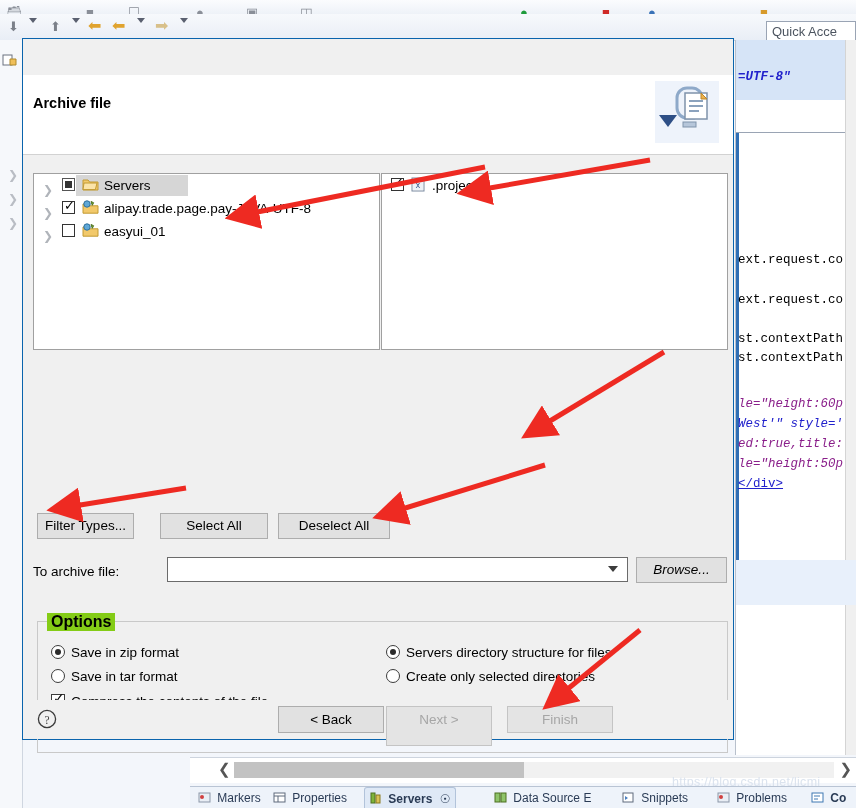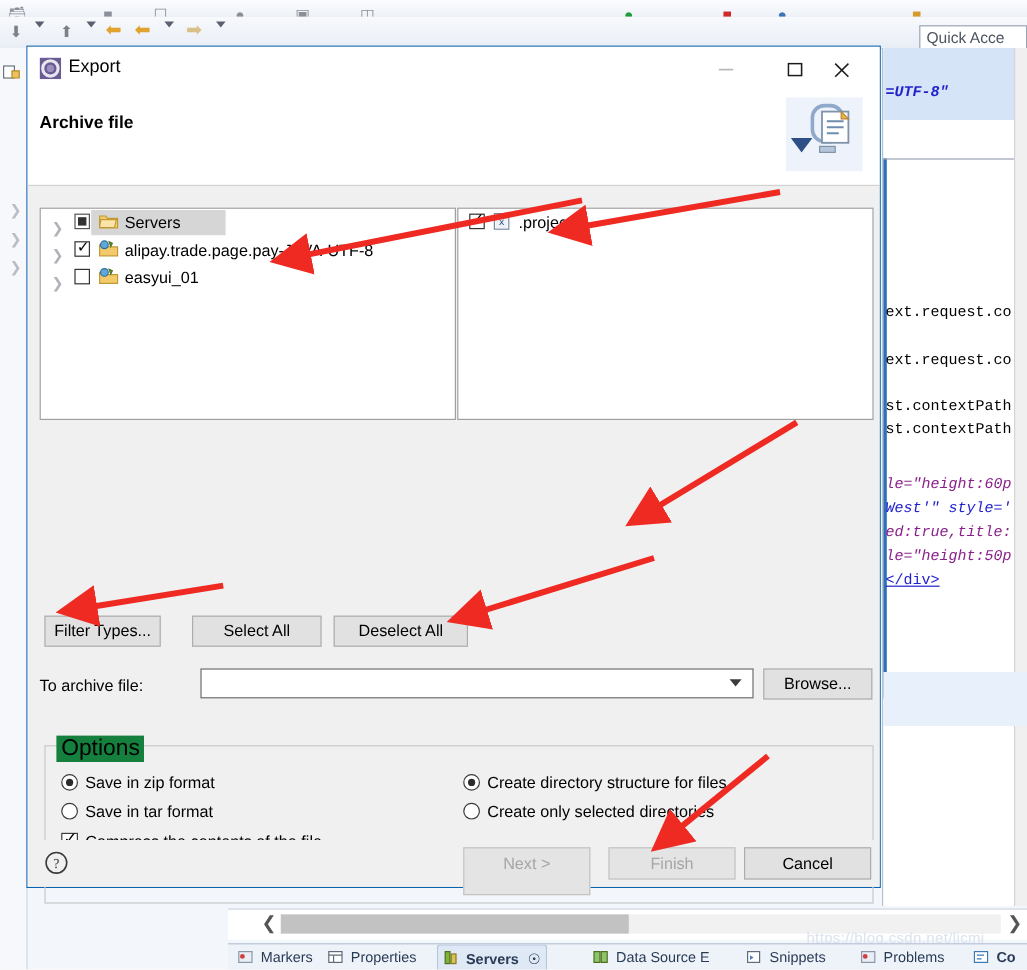--- a/index.html
+++ b/index.html
@@ -90,21 +90,21 @@
   
   .lbl-archive{position:absolute;left:10px;top:409px;font-size:13.5px;}
   .combo{position:absolute;left:144px;top:402px;width:461px;height:25px;background:#fff;
       border:1px solid #6b6b6b;box-sizing:border-box;}
   .combo .cv{position:absolute;left:6px;top:3px;font-size:13.5px;}
   .combo .carrow{position:absolute;right:9px;top:8px;width:0;height:0;
       border-left:5px solid transparent;border-right:5px solid transparent;border-top:6px solid #3c3c3c;}
   
   .group{position:absolute;left:14px;top:466px;width:691px;height:132px;
       border:1px solid #c9c9c9;box-sizing:border-box;}
-  .group-legend{position:absolute;left:24px;top:458px;background:#15803d;padding:0 4px;font-size:19px;}
+  .group-legend{position:absolute;left:24px;top:458px;background:#84cc16;padding:0 4px;font-size:16px;font-weight:bold;}
   .opt{position:absolute;font-size:13.5px;white-space:nowrap;line-height:17px;}
   .radio{position:absolute;left:0;top:1px;width:14px;height:14px;border:1.5px solid #3c3c3c;
       border-radius:50%;box-sizing:border-box;background:#fff;}
   .radio .dot{position:absolute;left:2.5px;top:2.5px;width:6px;height:6px;background:#2b2b2b;border-radius:50%;}
   .chk{position:absolute;left:0;top:1px;width:14px;height:14px;border:1.5px solid #3c3c3c;
       box-sizing:border-box;background:#fff;}
   .chk .ck{position:absolute;left:1px;top:-4px;font-size:14px;line-height:14px;color:#000;}
   .opt .otxt{position:absolute;left:20px;top:0;}
   .help-ico{position:absolute;left:14px;top:9px;width:20px;height:20px;}
   
@@ -236,45 +236,20 @@
             <line x1="3" y1="5" x2="9" y2="5" stroke="#3e78b2"></line>
             <line x1="3" y1="8" x2="7" y2="8" stroke="#3e78b2"></line>
           </svg></span>
       <span>Co</span>
     </div>
   </div>
 </div>
 
 <div id="export-dialog">
 
-  <div class="dlg-titlebar">
-    <svg class="dlg-title-ico" viewBox="0 0 18 18">
-      <rect x="0" y="0" width="18" height="18" fill="#6b5b95"></rect>
-      <circle cx="9" cy="9" r="6.4" fill="none" stroke="#e8e6ef" stroke-width="2.6"></circle>
-      <circle cx="9" cy="9" r="3" fill="#9b8fbe"></circle>
-    </svg>
-    <div class="dlg-title-text">Export</div>
-
-    <div class="win-btn" style="left:560px;">
-      <svg width="16" height="12" viewBox="0 0 16 12">
-        <line x1="1" y1="6" x2="13" y2="6" stroke="#b9b9b9" stroke-width="1.3"></line>
-        </svg>
-    </div>
-    <div class="win-btn" style="left:618px;">
-      <svg width="16" height="12" viewBox="0 0 16 12">
-        <rect x="1" y="1" width="11" height="10" fill="none" stroke="#1b1b1b" stroke-width="1.3"></rect>
-        </svg>
-    </div>
-    <div class="win-btn" style="left:656px;">
-      <svg width="16" height="14" viewBox="0 0 16 14">
-        <line x1="2" y1="1" x2="13" y2="12" stroke="#1b1b1b" stroke-width="1.3"></line>
-        <line x1="13" y1="1" x2="2" y2="12" stroke="#1b1b1b" stroke-width="1.3"></line>
-        </svg>
-    </div>
-  </div>
 
   <div class="dlg-header">
     <div class="dlg-h-title">Archive file</div>
     <svg class="banner-ico" viewBox="0 0 64 62">
       <rect x="0" y="0" width="64" height="62" fill="#eef3fb"></rect>
       <path d="M4 34 L22 34 L13 46 Z" fill="#2e4f86"></path>
       <rect x="22" y="7" width="25" height="30" rx="10" fill="none" stroke="#8ea9c9" stroke-width="3"></rect>
       <rect x="28" y="41" width="13" height="5" fill="#b6c6da" stroke="#7f93ab"></rect>
       <rect x="30" y="12" width="22" height="26" fill="#ffffff" stroke="#7f93ab" stroke-width="1.5"></rect>
       <path d="M46 12 l6 6 h-6 z" fill="#f0b24a" stroke="#b8862c"></path>
@@ -339,21 +314,21 @@
 
     <div class="btn" style="left:14px;top:358px;width:97px;height:26px;line-height:24px;">Filter Types...</div>
     <div class="btn" style="left:137px;top:358px;width:108px;height:26px;line-height:24px;">Select All</div>
     <div class="btn" style="left:255px;top:358px;width:112px;height:26px;line-height:24px;">Deselect All</div>
 
     <div class="lbl-archive">To archive file:</div>
     <div class="combo">
       <span class="cv" placeholder=""></span>
       <span class="carrow"></span>
     </div>
-    <div class="btn" style="left:613px;top:402px;width:91px;height:26px;line-height:24px;">Browse...</div>
+    <div class="btn" style="left:613px;top:402px;width:91px;height:26px;line-height:24px;font-style:italic;">Browse...</div>
 
     <div class="group"></div>
     <div class="group-legend">Options</div>
 
     <div class="opt" style="left:28px;top:489px;">
       <span class="radio">
           <span class="dot"></span>
         </span>
       <span class="otxt">Save in zip format</span>
     </div>
@@ -369,36 +344,36 @@
     </div>
     <div class="opt" style="left:28px;top:563px;">
       <span class="chk"></span>
       <span class="otxt">Resolve and export linked resources</span>
     </div>
 
     <div class="opt" style="left:363px;top:489px;">
       <span class="radio">
           <span class="dot"></span>
         </span>
-      <span class="otxt">Create directory structure for files</span>
+      <span class="otxt">Servers directory structure for files</span>
     </div>
     <div class="opt" style="left:363px;top:513px;">
       <span class="radio"></span>
       <span class="otxt">Create only selected directories</span>
     </div>
   </div>
 
   <div class="dlg-footer">
     <svg class="help-ico" viewBox="0 0 20 20">
       <circle cx="10" cy="10" r="8.6" fill="none" stroke="#3a3a3a" stroke-width="1.3"></circle>
       <text x="10" y="14.5" font-size="11.5" text-anchor="middle" fill="#3a3a3a" font-family="serif">?</text>
       </svg>
+    <div class="btn" style="left:255px;top:6px;width:106px;height:27px;line-height:25px;">&lt; Back</div>
     <div class="btn disabled" style="left:363px;top:6px;width:106px;height:40px;line-height:25px;">Next &gt;</div>
     <div class="btn disabled" style="left:484px;top:6px;width:106px;height:27px;line-height:25px;">Finish</div>
-    <div class="btn" style="left:597px;top:6px;width:106px;height:27px;line-height:25px;">Cancel</div>
   </div>
 </div>
 
 <svg id="annotations" viewBox="0 0 856 808">
   <defs>
     <marker id="ah" markerWidth="7" markerHeight="7" refX="1.4" refY="3.5" orient="auto">
       <path d="M0,0 L7,3.5 L0,7 z" fill="#ee2a22"></path>
     </marker>
   </defs>
   <line x1="485" y1="167" x2="252" y2="213" stroke="#ee2a22" stroke-width="5" marker-end="url(#ah)"></line>

